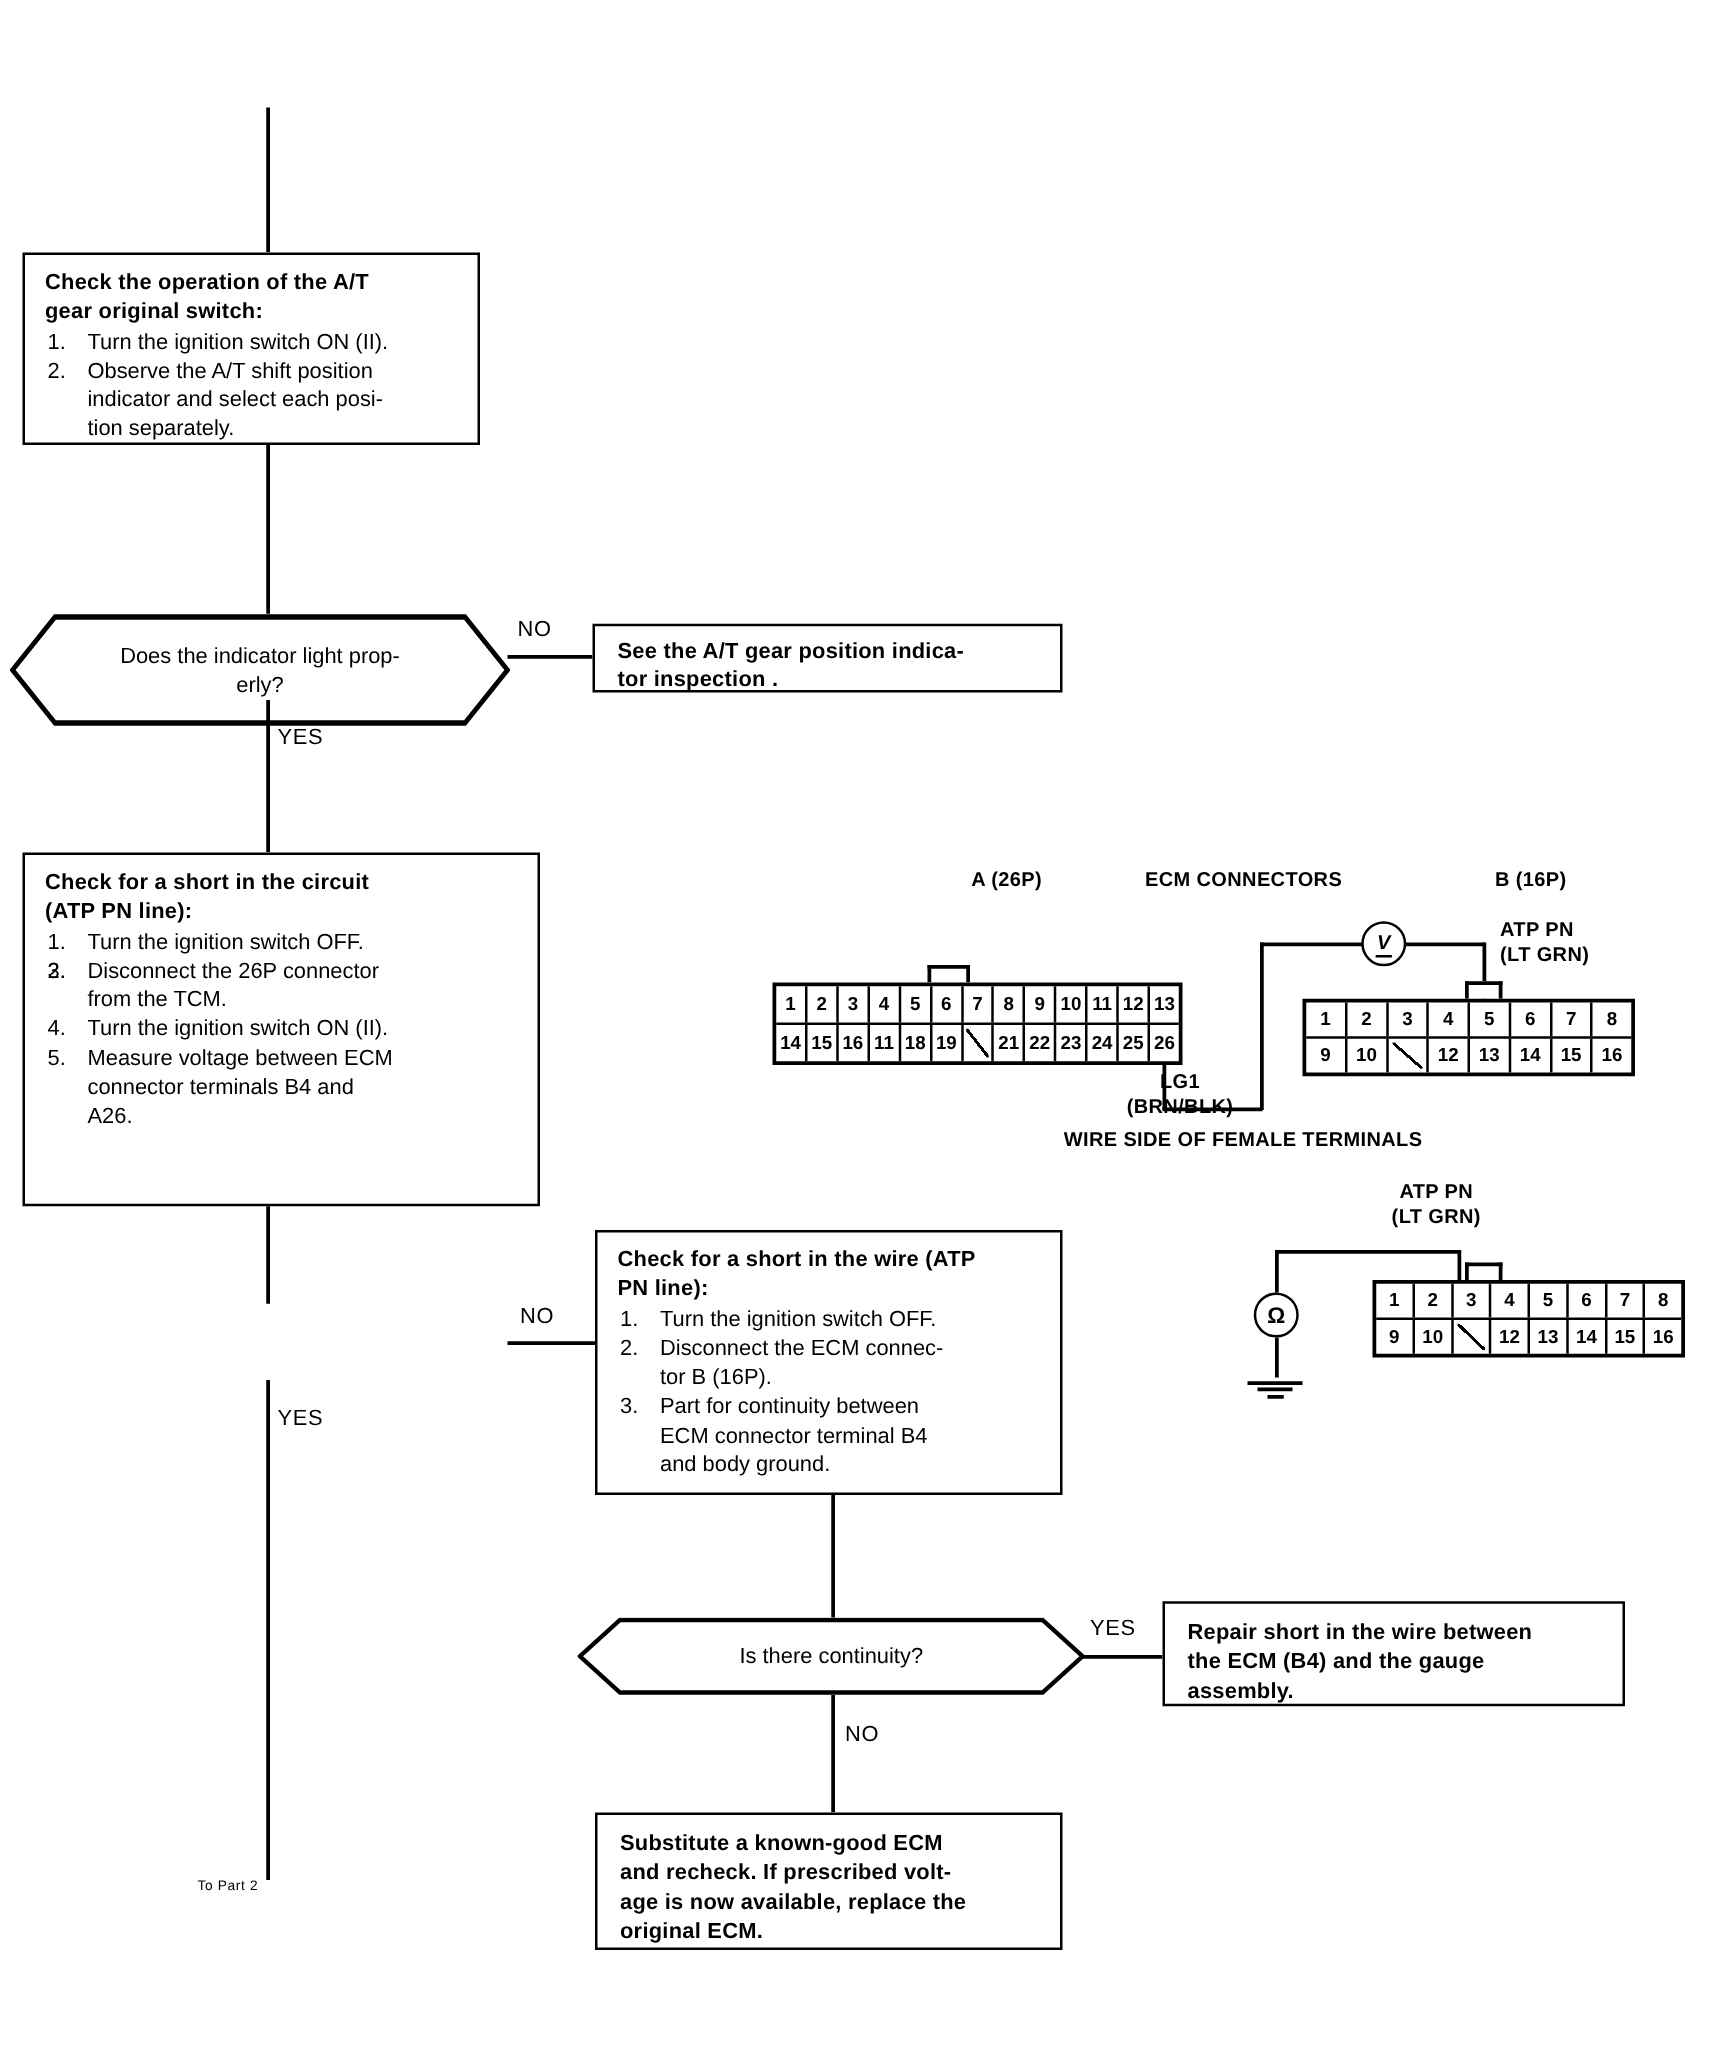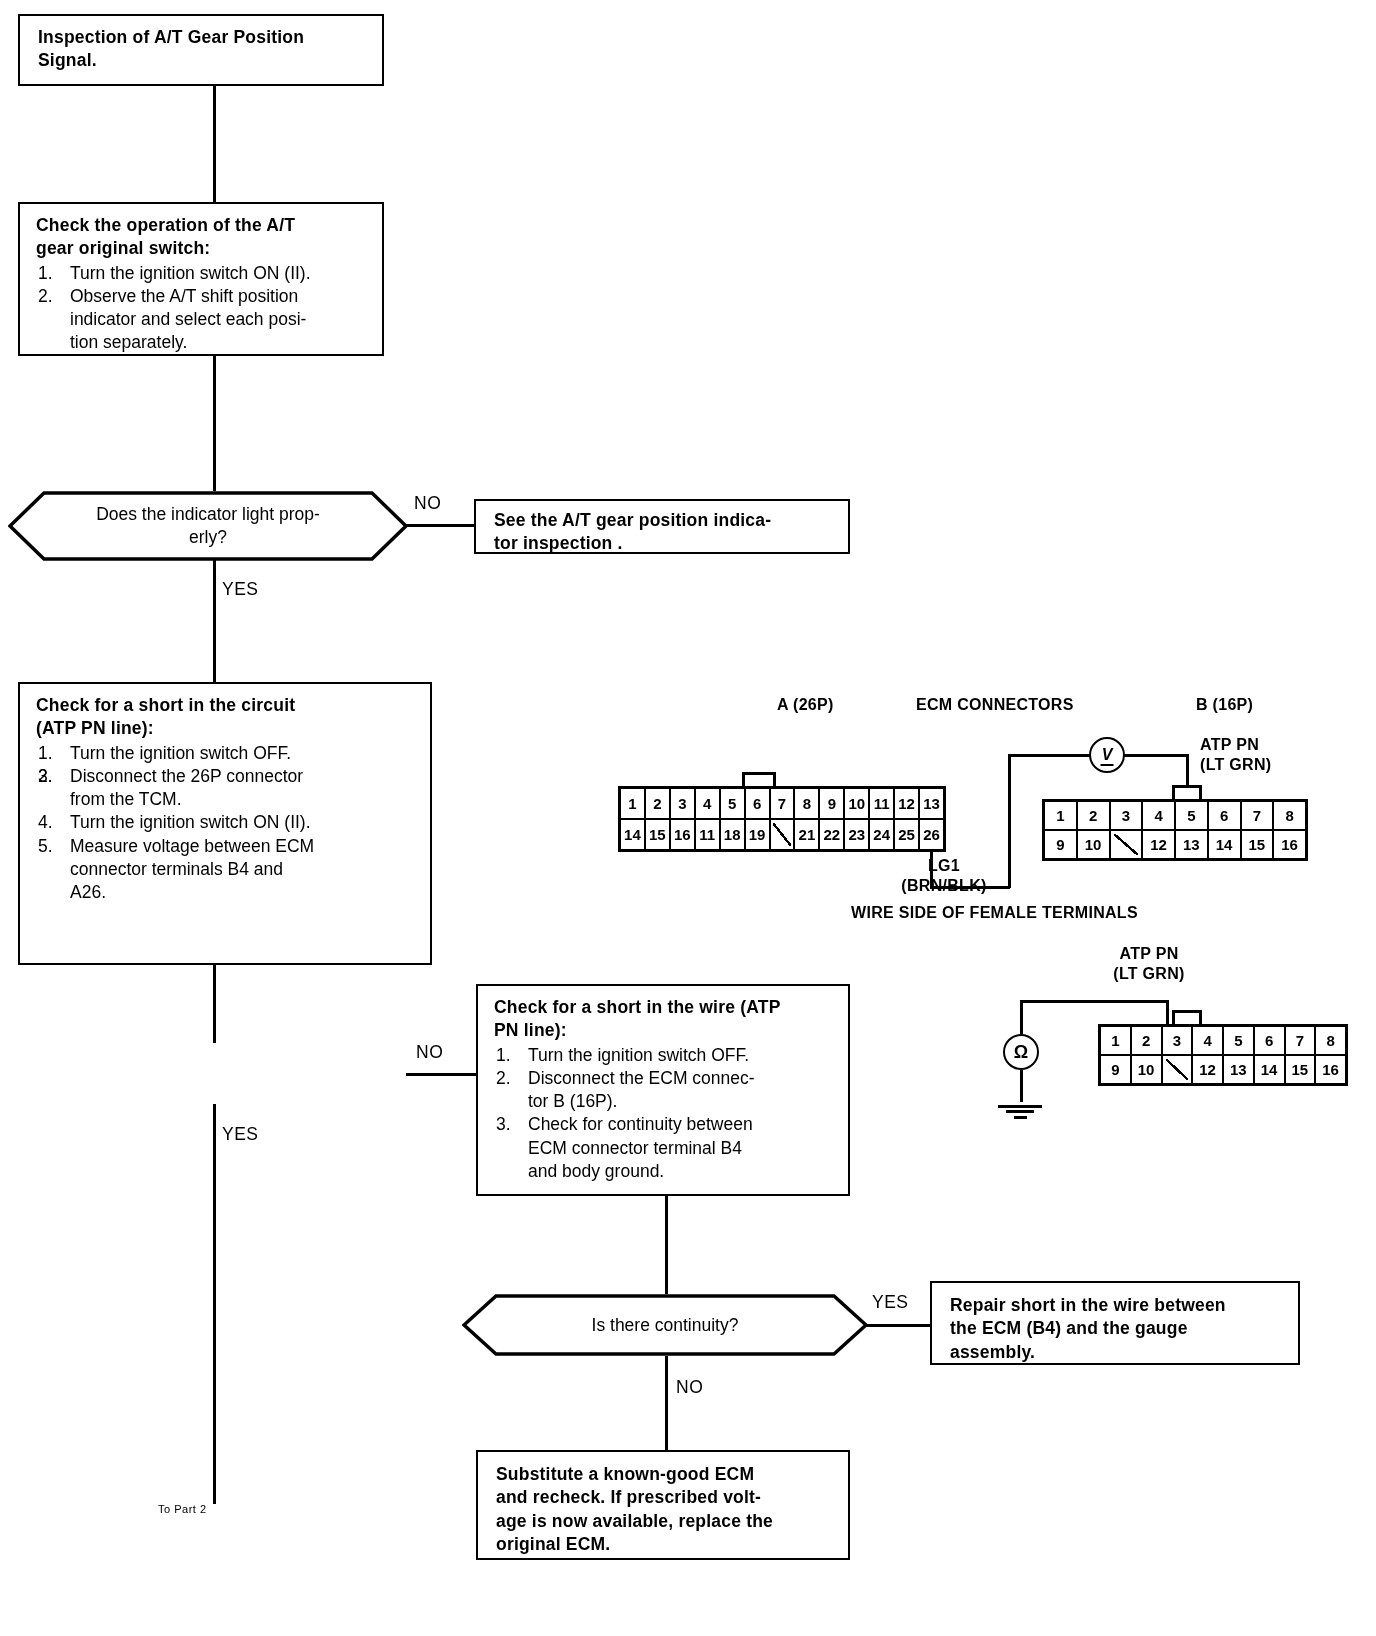--- a/index.html
+++ b/index.html
@@ -172,41 +172,37 @@
     display: block;
     background: #000;
     margin: 2.5px auto 0 auto;
   }
 </style>
 </head>
 <body>
 
 <div id="page">
 
-  <div class="box" style="left:18px; top:14px; width:366px; height:72px;">
-    <div class="hdr">Inspection of A/T Gear Position
-Signal.</div>
-  </div>
 
   <div class="vline" style="left:213px; top:86px; height:116px;"></div>
 
   <div class="box" style="left:18px; top:202px; width:366px; height:154px; padding-left:16px;">
     <div class="hdr">Check the operation of the A/T
 gear original switch:</div>
     <ol class="steps">
       <li><span class="num">1.</span><span>Turn the ignition switch ON (II).</span></li>
       <li><span class="num">2.</span><span>Observe the A/T shift position
 indicator and select each posi-
 tion separately.</span></li>
     </ol>
   </div>
 
   <div class="vline" style="left:213px; top:356px; height:135px;"></div>
 
-  <div class="hex" style="left:8px; top:491px; width:400px; height:70px;">
+  <div class="hex" style="left:8px; top:491px; width:400px; height:90px;">
     <svg viewBox="0 0 400 70" preserveAspectRatio="none">
       <polygon points="36,2 364,2 398,35 364,68 36,68 2,35" fill="#fff" stroke="#000" stroke-width="3.5"></polygon>
     </svg>
     <div class="hextext">Does the indicator light prop-
 erly?</div>
   </div>
 
   <div class="hline" style="left:406px; top:524px; width:68px;"></div>
   <div class="flab" style="left:414px; top:495px;">NO</div>
 
@@ -243,21 +239,21 @@
   <div class="flab" style="left:222px; top:1126px;">YES</div>
   <div class="flab" style="left:158px; top:1504px; font-size:11px;">To Part 2</div>
 
   <div class="box" style="left:476px; top:984px; width:374px; height:212px; padding-left:16px;">
     <div class="hdr">Check for a short in the wire (ATP
 PN line):</div>
     <ol class="steps">
       <li><span class="num">1.</span><span>Turn the ignition switch OFF.</span></li>
       <li><span class="num">2.</span><span>Disconnect the ECM connec-
 tor B (16P).</span></li>
-      <li><span class="num">3.</span><span>Check for continuity between
+      <li><span class="num">3.</span><span>Part for continuity between
 ECM connector terminal B4
 and body ground.</span></li>
     </ol>
   </div>
 
   <div class="vline" style="left:665px; top:1196px; height:98px;"></div>
 
   <div class="hex" style="left:462px; top:1294px; width:406px; height:62px;">
     <svg viewBox="0 0 406 62" preserveAspectRatio="none">
       <polygon points="34,2 372,2 404,31 372,60 34,60 2,31" fill="#fff" stroke="#000" stroke-width="3.5"></polygon>

